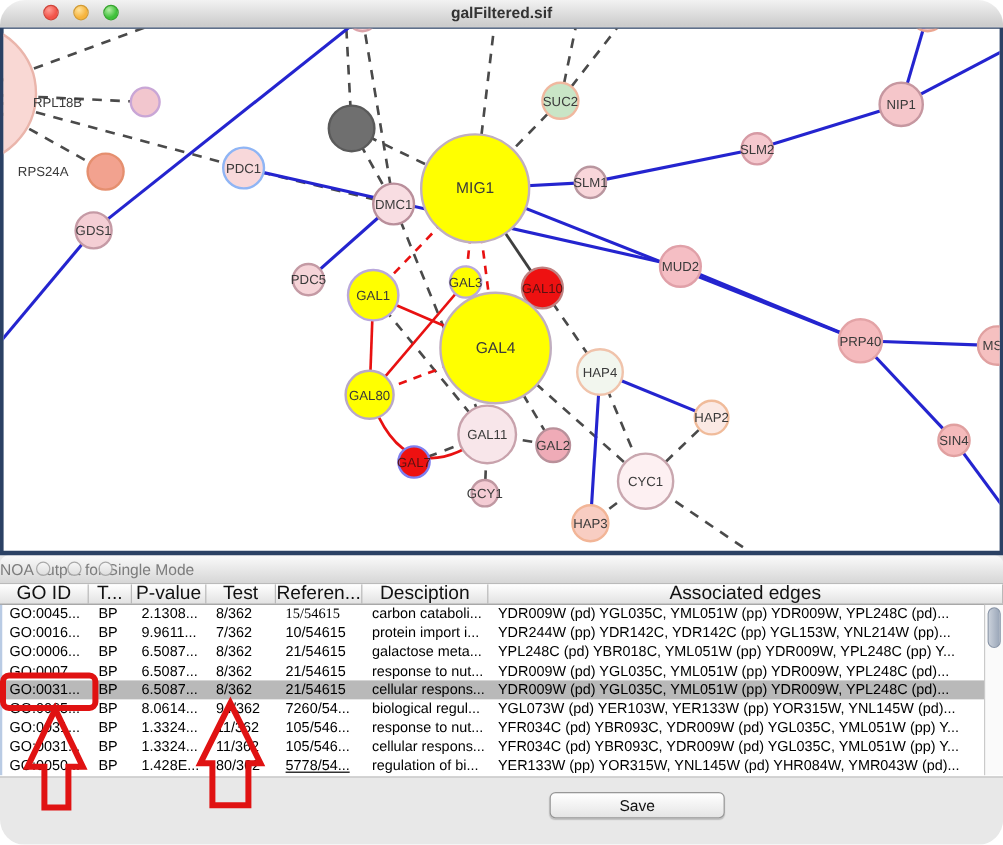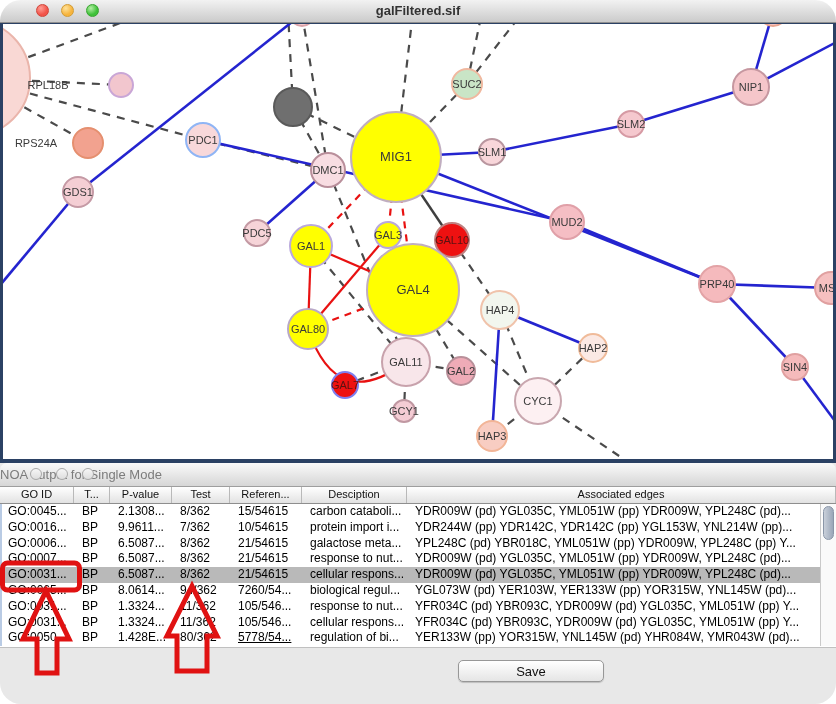--- a/index.html
+++ b/index.html
@@ -22,24 +22,24 @@
   .noa{position:absolute;left:0;top:463px;width:836px;height:241px;background:#e8e8e8;}
   .noa-tb{position:absolute;left:0;top:0;width:836px;height:24px;box-sizing:border-box;
     background:linear-gradient(#fafafa,#d6d6d6);border-bottom:1px solid #9e9e9e;border-radius:7px 7px 0 0;}
   .noa-title{line-height:23px;text-align:left;font-size:13px;color:#7c7c7c;}
   .tl-gray{position:absolute;top:5px;width:12px;height:12px;border-radius:50%;box-sizing:border-box;
     border:1.5px solid #a9a9a9;background:linear-gradient(#f6f6f6,#dedede);}
   .g1{left:30px}.g2{left:56px}.g3{left:82px}
 
   .table{position:absolute;left:0;top:24px;width:836px;height:160px;background:#fff;}
   .thead{display:flex;height:16px;background:linear-gradient(#ffffff,#e2e2e2);border-bottom:1px solid #8e8e8e;}
-  .th{font-size:11px;color:#111;text-align:center;line-height:15px;border-right:1px solid #b9b9b9;
+  .th{font-size:16px;color:#111;text-align:center;line-height:15px;border-right:1px solid #b9b9b9;
     box-sizing:border-box;overflow:hidden;white-space:nowrap;flex:0 0 auto;}
   .tbody{position:absolute;left:0;top:17px;right:16px;bottom:1px;overflow:hidden;border-left:2px solid #b9cbe4;box-sizing:border-box;}
-  .tr{display:flex;height:15.8px;background:#fff;}
+  .tr{display:flex;height:15.8px;background:#fff;align-items:flex-end;}
   .tr.sel{background:#b9b9b9;}
   .td{font-size:12px;color:#000;line-height:15.5px;padding-left:6px;box-sizing:border-box;
     white-space:nowrap;overflow:hidden;flex:0 0 auto;}
   .scroll{position:absolute;right:0;top:17px;width:16px;bottom:1px;background:#fafafa;border-left:1px solid #cacaca;box-sizing:border-box;}
   .thumb{position:absolute;left:2px;top:2px;width:11px;height:34px;border-radius:6px;
     background:linear-gradient(90deg,#c9d0da,#9aa6b8);border:1px solid #8a96a8;box-sizing:border-box;}
   .table-bottom{position:absolute;left:0;top:184px;width:836px;height:1px;background:#c0c0c0;}
 
   .btn{position:absolute;height:22px;width:146px;box-sizing:border-box;border:1px solid #979797;border-radius:5px;
     background:linear-gradient(#ffffff,#e5e5e5);font-size:13px;text-align:center;line-height:20px;color:#111;
@@ -195,21 +195,21 @@
           <div class="th" style="width: 72px;">Referen...</div>
           <div class="th" style="width: 105px;">Desciption</div>
           <div class="th" style="width: 429px;">Associated edges</div>
         </div>
       <div class="tbody" id="tbody">
           <div class="tr">
             <div class="td" style="width: 74px;">GO:0045...</div>
             <div class="td" style="width: 36px;">BP</div>
             <div class="td" style="width: 62px;">2.1308...</div>
             <div class="td" style="width: 58px;">8/362</div>
-            <div class="td" style="width: 72px;">15/54615</div>
+            <div class="td" style="width: 72px; font-family: Liberation Serif, serif;">15/54615</div>
             <div class="td" style="width: 105px;">carbon cataboli...</div>
             <div class="td" style="width: 429px;">YDR009W (pd) YGL035C, YML051W (pp) YDR009W, YPL248C (pd)...</div>
           </div>
           <div class="tr">
             <div class="td" style="width: 74px;">GO:0016...</div>
             <div class="td" style="width: 36px;">BP</div>
             <div class="td" style="width: 62px;">9.9611...</div>
             <div class="td" style="width: 58px;">7/362</div>
             <div class="td" style="width: 72px;">10/54615</div>
             <div class="td" style="width: 105px;">protein import i...</div>

